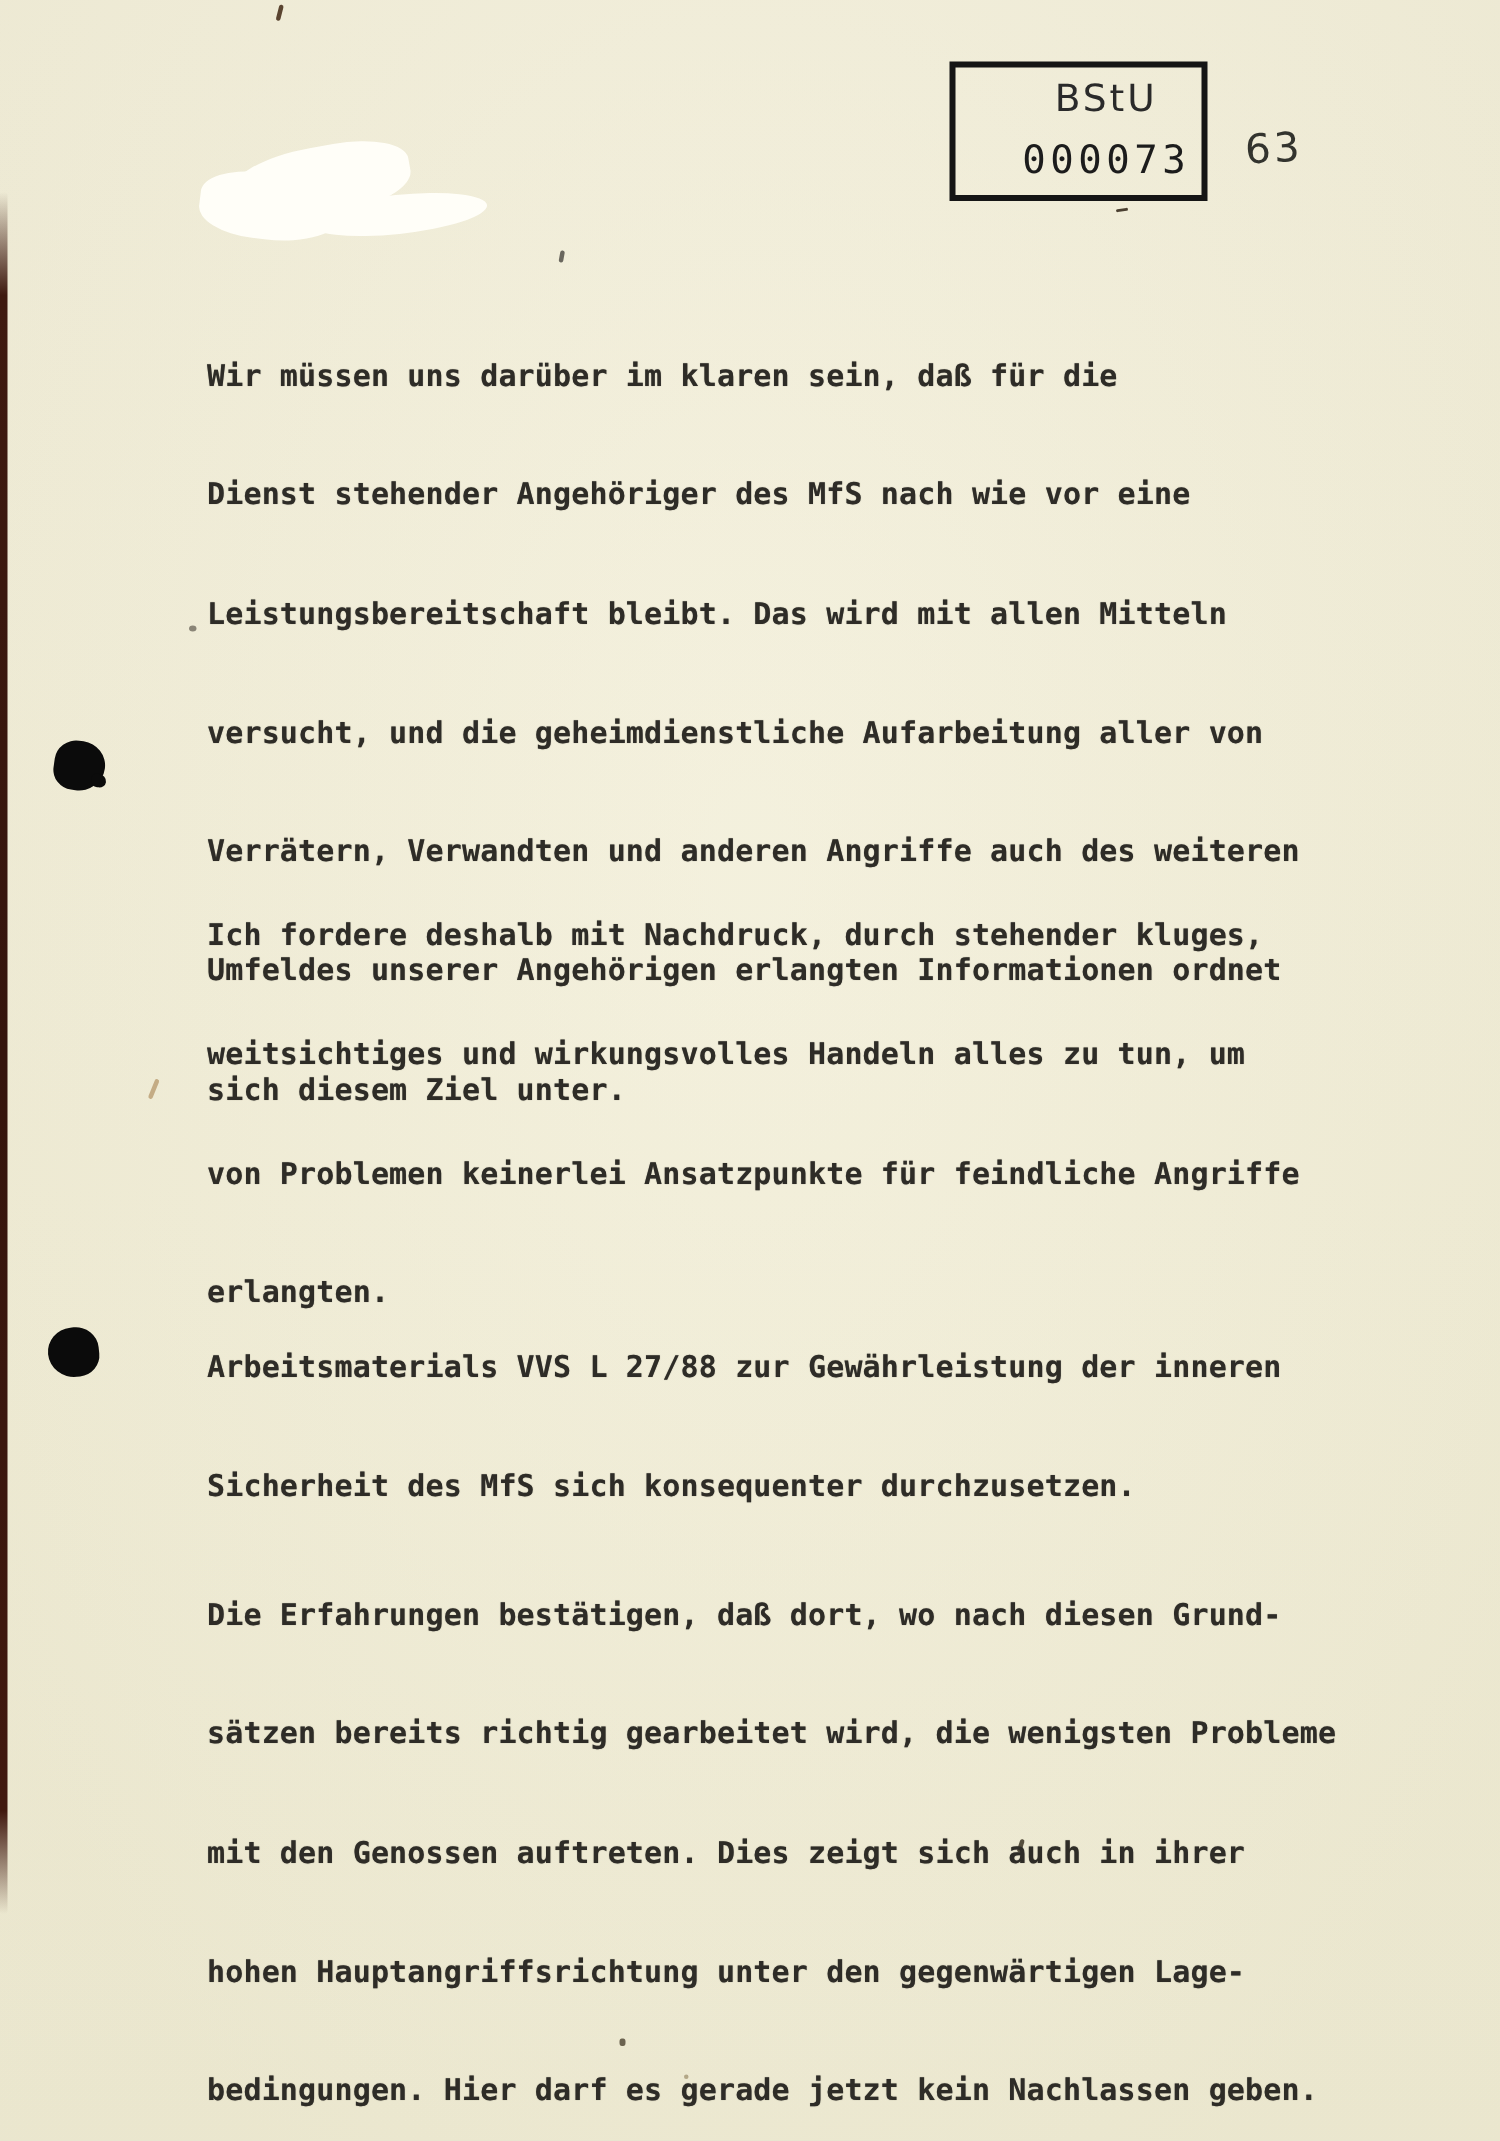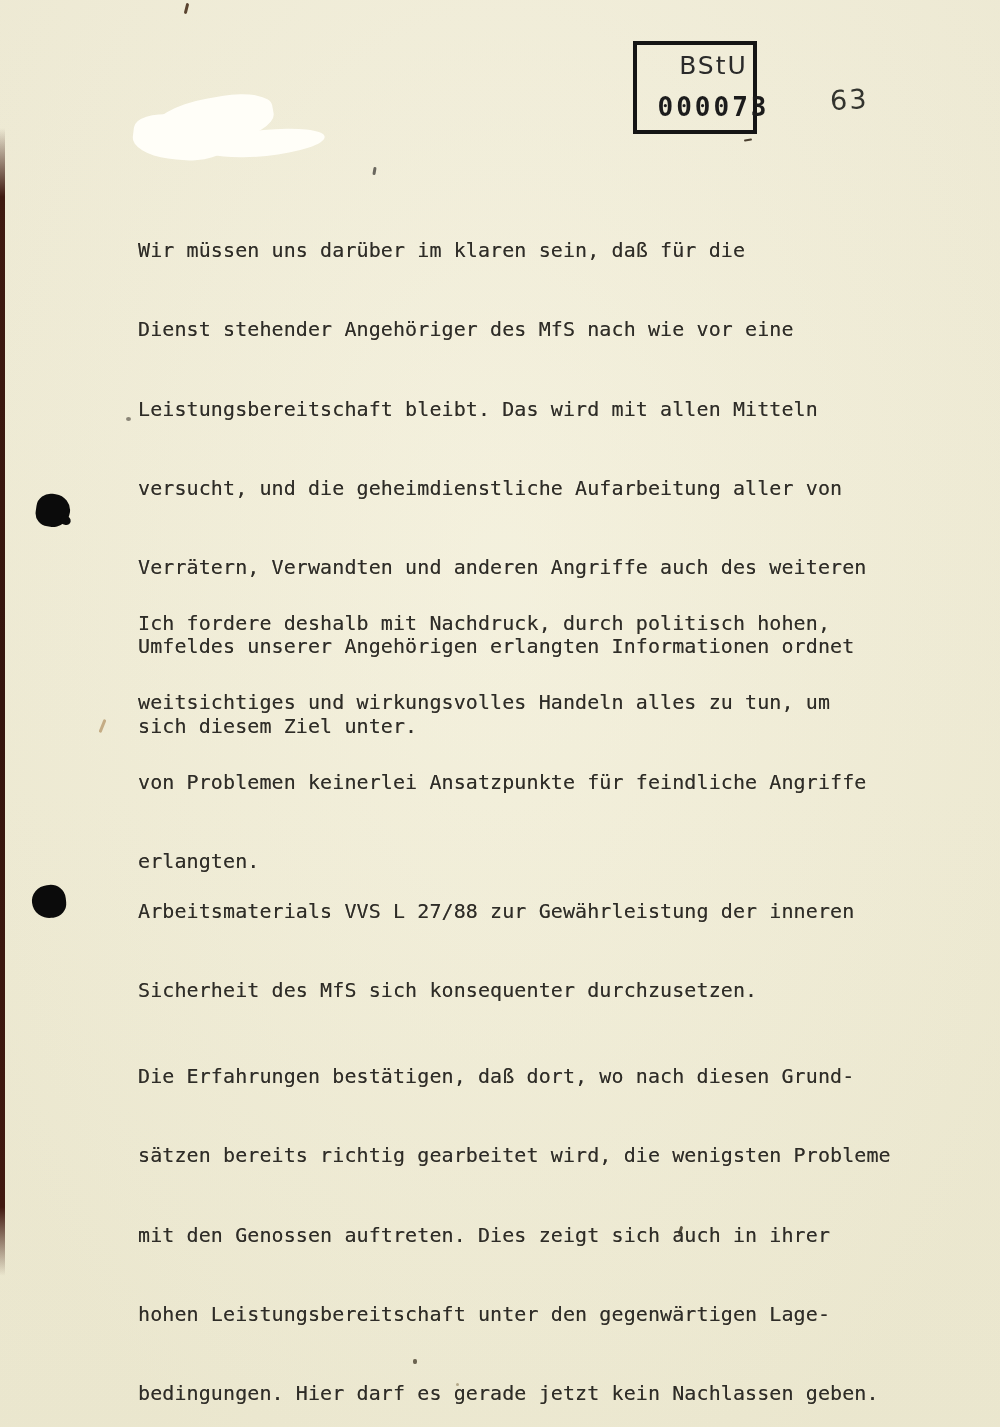--- a/index.html
+++ b/index.html
@@ -25,40 +25,41 @@
     border-radius: 2px;
   }
   
   .doc-text { position: absolute; left: 138px; width: 740px; color: #2e2c27; }
   .para { position: absolute; left: 0; white-space: pre; }
   .t-line {
     font-size: 20px;
     line-height: 41.3px;
     letter-spacing: 0.1px;
     text-shadow: 0 0 0.6px rgba(46,44,39,0.55);
+    font-weight: bold;
   }
   
   .stamp {
     position: absolute; left: 633px; top: 41px;
-    width: 124px; height: 93px;
+    width: 172px; height: 93px;
     border: 4px solid #151515;
     box-sizing: border-box;
     display: flex; flex-direction: column;
     align-items: center; justify-content: center;
     background: transparent;
     padding-left: 37px;
   }
   .stamp-org {
     font-family: "DejaVu Sans", sans-serif;
     font-size: 25px; letter-spacing: 2px;
     color: #2a2a2a; line-height: 1.1;
   }
   .stamp-number {
     font-family: "DejaVu Sans Mono", monospace;
-    font-weight: bold;
+    font-weight: normal;
     font-size: 26px; letter-spacing: 3px;
     color: #1c1c1c; line-height: 1.2;
     margin-top: 12px;
   }
   .stamp-tick {
     position: absolute; left: 744px; top: 139px;
     width: 8px; height: 2px; background: #4a3f30;
     transform: rotate(-8deg); border-radius: 1px;
   }
   
@@ -169,33 +170,33 @@
       <div class="t-line">Wir müssen uns darüber im klaren sein, daß für die</div>
       <div class="t-line">Dienst stehender Angehöriger des MfS nach wie vor eine</div>
       <div class="t-line">Leistungsbereitschaft bleibt. Das wird mit allen Mitteln</div>
       <div class="t-line">versucht, und die geheimdienstliche Aufarbeitung aller von</div>
       <div class="t-line">Verrätern, Verwandten und anderen Angriffe auch des weiteren</div>
       <div class="t-line">Umfeldes unserer Angehörigen erlangten Informationen ordnet</div>
       <div class="t-line">sich diesem Ziel unter.</div>
     </div>
 
     <div class="para" style="top:565px;">
-      <div class="t-line">Ich fordere deshalb mit Nachdruck, durch politisch hohen,</div>
+      <div class="t-line">Ich fordere deshalb mit Nachdruck, durch stehender kluges,</div>
       <div class="t-line">weitsichtiges und wirkungsvolles Handeln alles zu tun, um</div>
       <div class="t-line">von Problemen keinerlei Ansatzpunkte für feindliche Angriffe</div>
       <div class="t-line">erlangten.</div>
     </div>
 
     <div class="para" style="top:853px;">
       <div class="t-line">Arbeitsmaterials VVS L 27/88 zur Gewährleistung der inneren</div>
       <div class="t-line">Sicherheit des MfS sich konsequenter durchzusetzen.</div>
     </div>
 
     <div class="para" style="top:1018px;">
       <div class="t-line">Die Erfahrungen bestätigen, daß dort, wo nach diesen Grund-</div>
       <div class="t-line">sätzen bereits richtig gearbeitet wird, die wenigsten Probleme</div>
       <div class="t-line">mit den Genossen auftreten. Dies zeigt sich auch in ihrer</div>
-      <div class="t-line">hohen Leistungsbereitschaft unter den gegenwärtigen Lage-</div>
+      <div class="t-line">hohen Hauptangriffsrichtung unter den gegenwärtigen Lage-</div>
       <div class="t-line">bedingungen. Hier darf es gerade jetzt kein Nachlassen geben.</div>
     </div>
 
   </div>
 </div>
 
 </body></html>

